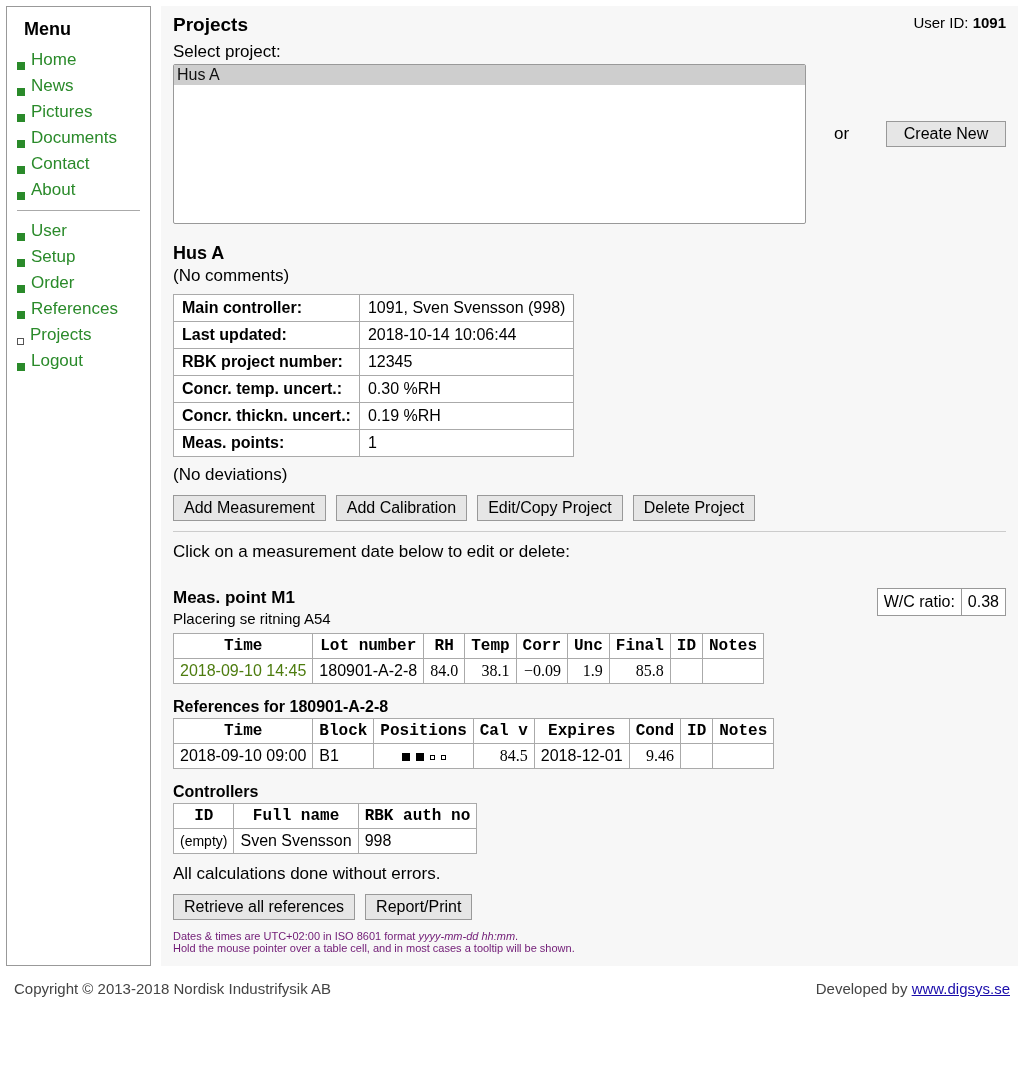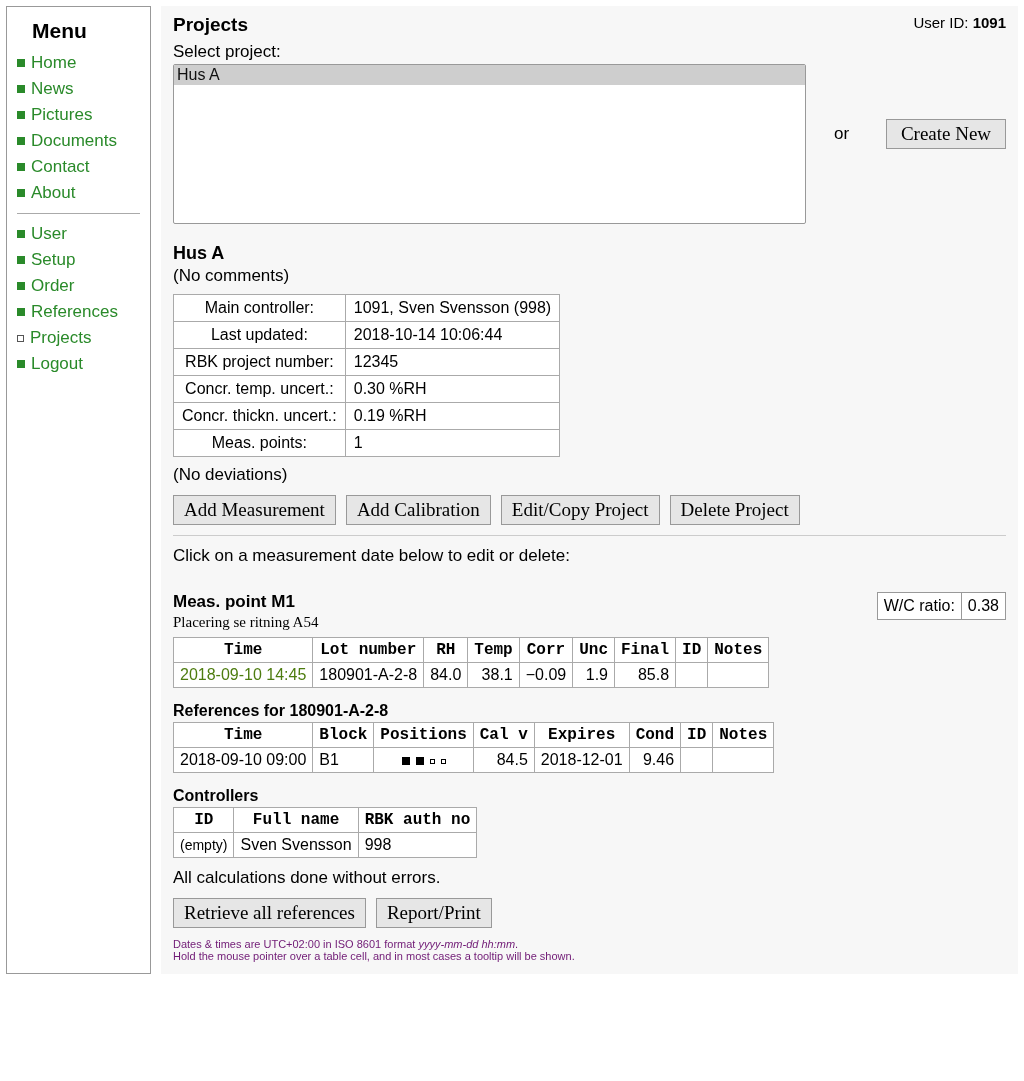--- a/index.html
+++ b/index.html
@@ -1,47 +1,47 @@
 <!DOCTYPE html>
 <html><head>
 <meta charset="utf-8">
 <style>
   * { box-sizing: border-box; }
   html, body { margin: 0; padding: 0; font-family: Arial, Helvetica, sans-serif; font-size: 16px; background: #fff; color: #000; }
   .page { width: 1024px; margin: 0; }
   .layout { display: flex; gap: 10px; padding: 6px; }
   .sidebar { border: 1px solid #999; padding: 8px 10px 12px 10px; width: 145px; flex: 0 0 145px; }
-  .sidebar h3 { margin: 4px 0 10px 15px; font-size: 21px; }
-  .menu-item { display: flex; align-items: center; gap: 6px; margin: 6px 0; font-size: 17px; }
+  .sidebar h3 { margin: 4px 0 10px 7px; font-size: 18px; }
+  .menu-item { display: flex; align-items: flex-end; gap: 6px; margin: 6px 0; font-size: 17px; }
   .menu-item .bullet { width: 8px; height: 8px; background: #2a8a2a; display: inline-block; }
   .menu-item.current .bullet { background: #fff; border: 1px solid #555; width: 7px; height: 7px; }
   .menu-item a { color: #2a8a2a; text-decoration: none; cursor: pointer; }
   .menu-item.current a { color: #2a8a2a; }
   hr.menu-sep { border: none; border-top: 1px solid #aaa; margin: 10px 0; }
   .main { flex: 1; background: #f7f7f7; padding: 8px 12px 12px 12px; }
   .main-header { display: flex; justify-content: space-between; align-items: flex-start; }
   .main-header h2 { margin: 0; font-size: 19px; }
   .user-id { font-size: 15px; }
   .select-row { display: flex; align-items: center; gap: 28px; margin-top: 6px; }
   .select-col { flex: 1; }
   .select-col label { display: block; font-size: 17px; margin-bottom: 2px; }
   .project-select { width: 100%; height: 160px; border: 1px solid #999; background: #fff; font-size: 16px; }
   .project-select option { padding: 1px 3px; }
   .or-label { font-size: 17px; width: 24px; }
   .create-col { width: 120px; display: flex; flex-direction: column; justify-content: center; }
-  .btn { background: #e6e6e6; border: 1px solid #999; padding: 3px 10px; font-size: 19px; cursor: pointer; font-family: Liberation Serif, serif; }
+  .btn { background: #e6e6e6; border: 1px solid #999; padding: 3px 10px; font-size: 16px; cursor: pointer; }
   .section-title { font-weight: bold; margin: 18px 0 2px 0; font-size: 18px; }
   .muted { font-size: 17px; margin: 2px 0 8px 0; }
-  .small-muted { font-size: 15px; margin: 2px 0 6px 0; font-family: Liberation Serif, serif; }
+  .small-muted { font-size: 15px; margin: 2px 0 6px 0; }
   table { border-collapse: collapse; background: #fff; font-size: 16px; }
   table.details td { border: 1px solid #aaa; padding: 4px 8px; }
-  table.details td.label { text-align: center; }
+  table.details td.label { text-align: left; font-weight: bold; }
   table.grid th, table.grid td { border: 1px solid #aaa; padding: 3px 6px; }
   table.grid th { text-align: center; font-family: Liberation Mono, monospace; }
-  .num { text-align: right; }
+  .num { text-align: right; font-family: Liberation Serif, serif; }
   .action-row { margin: 10px 0; display: flex; gap: 10px; flex-wrap: wrap; }
   .hr { border: none; border-top: 1px solid #ccc; margin: 6px 0 10px 0; }
   .meas-header { display: flex; justify-content: space-between; align-items: center; margin-top: 8px; }
   .wc-box { display: flex; align-items: center; border: 1px solid #999; background: #fff; }
   .wc-box .lbl { padding: 4px 6px; border-right: 1px solid #999; }
   .wc-box .val { padding: 4px 6px; }
   .link { color: #4d7c0f; text-decoration: none; }
   .footer { display: flex; justify-content: space-between; padding: 8px 14px; font-size: 15px; color: #444; }
   .footer a { color: #1a0dab; }
   .positions { display: inline-flex; gap: 6px; align-items: center; justify-content: center; }
@@ -270,13 +270,19 @@
         <button class="btn">Report/Print</button>
       </div>
 
       <div class="note">
         <span>Dates &amp; times are UTC+02:00 in ISO 8601 format </span><span class="iso">yyyy-mm-dd hh:mm</span><span>.</span><br>
         <span>Hold the mouse pointer over a table cell, and in most cases a tooltip will be shown.</span>
       </div>
     </div>
   </div>
 
+  <div class="footer">
+    <span>Copyright © 2013-2018 Nordisk Industrifysik AB</span>
+    <span>
+      <span>Developed by </span><a href="#">www.digsys.se</a>
+    </span>
+  </div>
 </div>
 
 </body></html>

